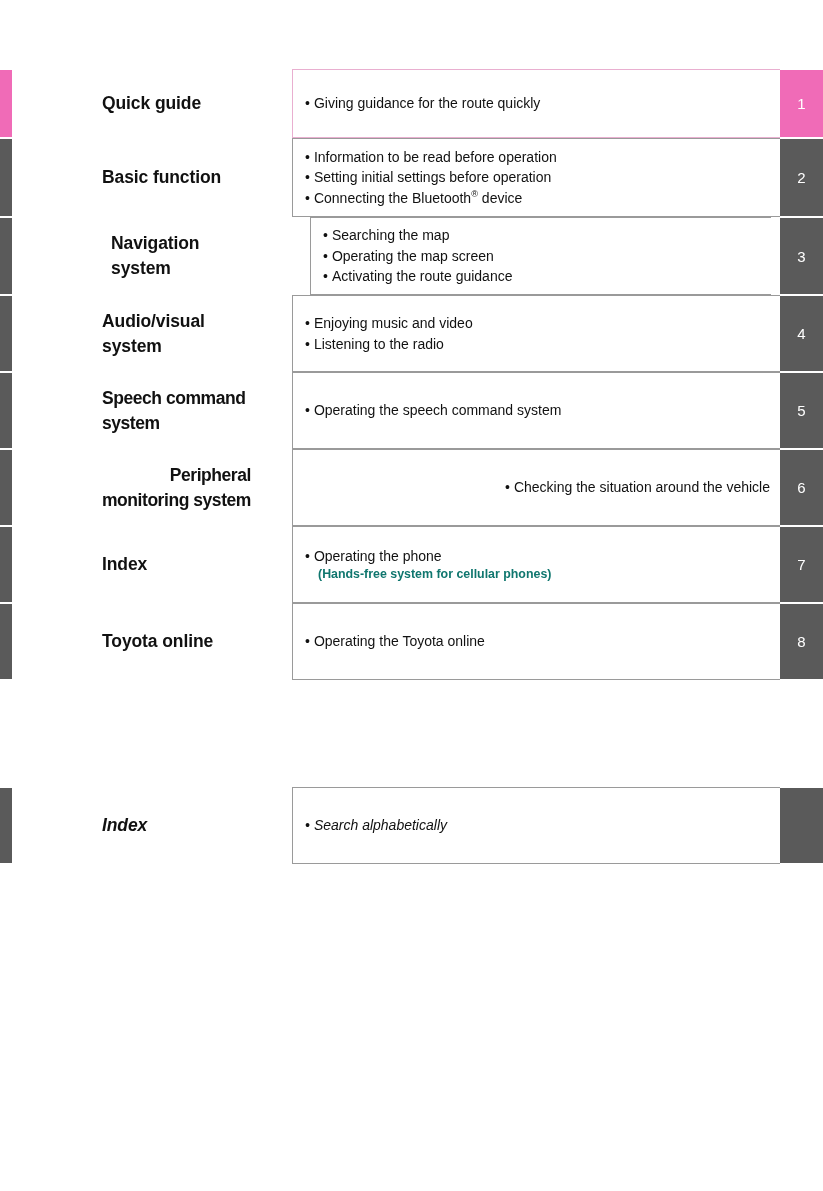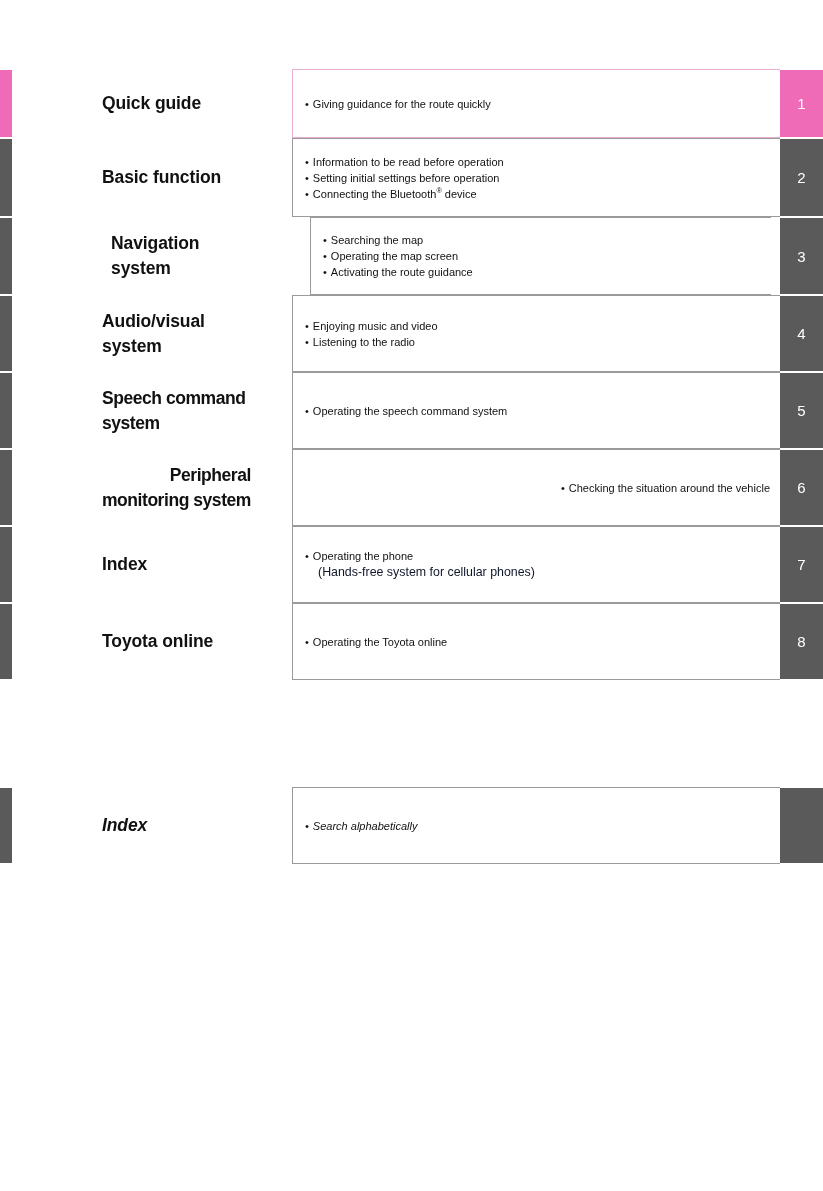--- a/index.html
+++ b/index.html
@@ -81,35 +81,36 @@
     flex-direction: column;
     justify-content: center;
     padding: 6px 10px 6px 12px;
     background: #ffffff;
   }
   .desc-col.pink-border {
     border-color: #e9afd0;
   }
 
   .bullet-line {
-    font-size: 11px;
+    font-size: 14px;
     line-height: 1.455;
     color: #111111;
     white-space: nowrap;
   }
   .bullet-line .dot {
     display: inline-block;
     margin-right: 4px;
   }
   .bullet-sub {
     font-size: 12.4px;
     line-height: 1.35;
-    color: #0f172a;
+    color: #0f766e;
     padding-left: 13px;
     white-space: nowrap;
+    font-weight: bold;
   }
   sup {
     font-size: 0.66em;
     vertical-align: super;
     line-height: 0;
   }
 
   
   .tab-col {
     flex: 0 0 43px;

